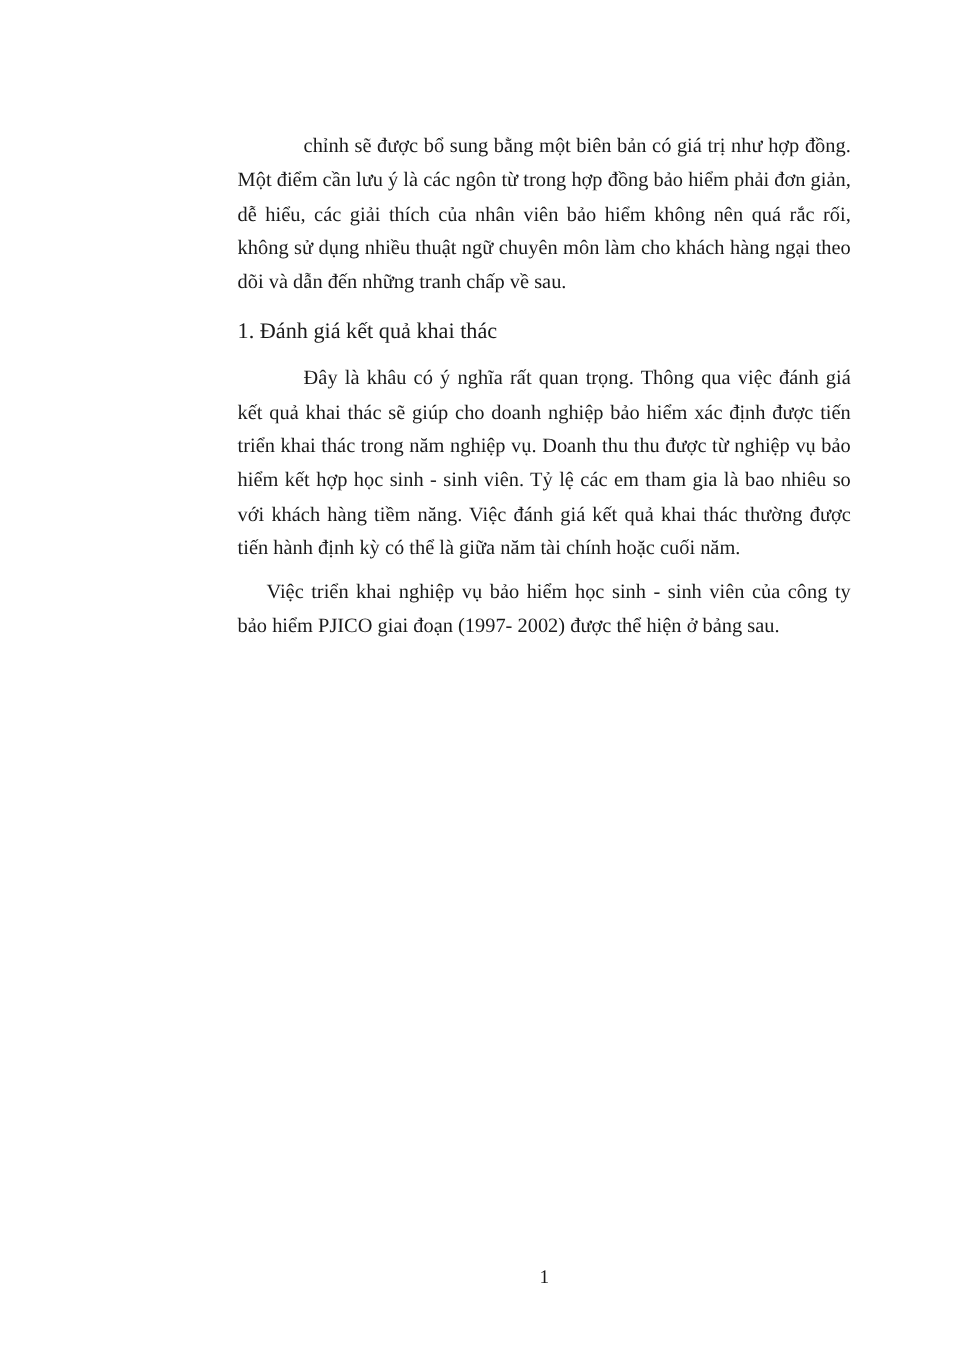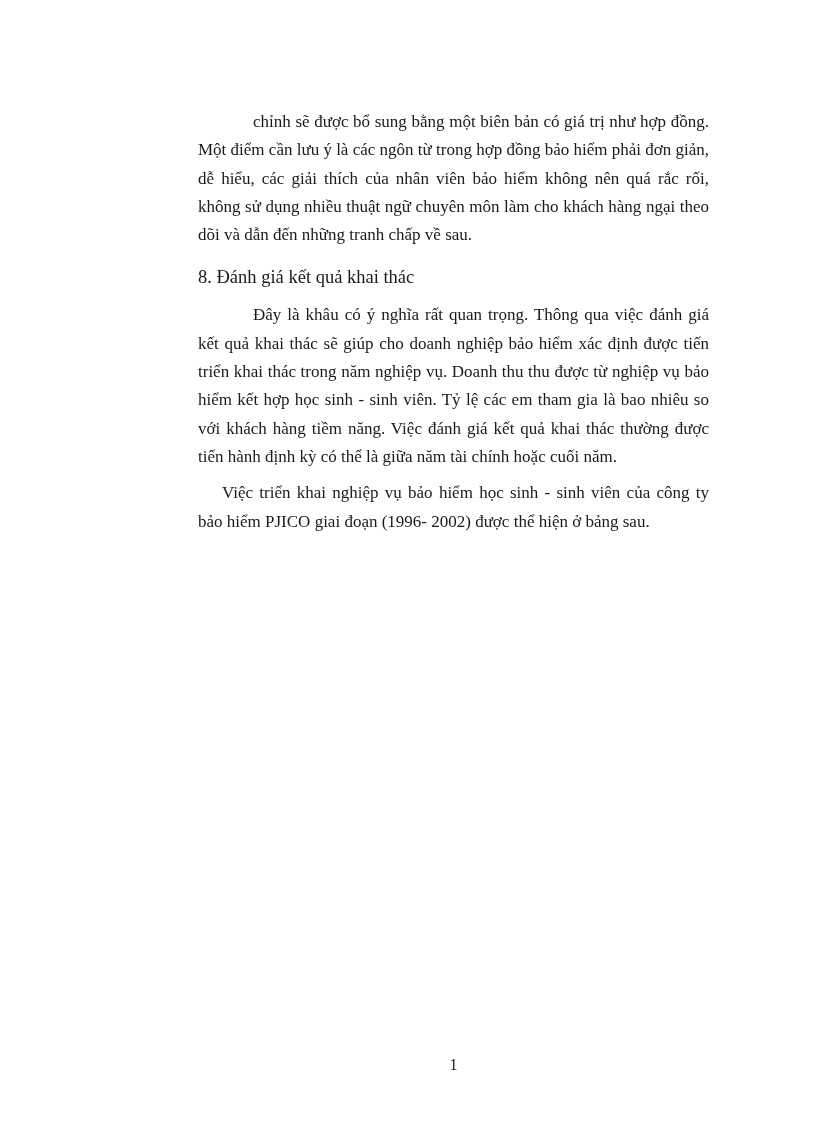--- a/index.html
+++ b/index.html
@@ -49,21 +49,21 @@
     font-size: 16px;
   }
 </style>
 </head>
 <body>
 
 <div class="page">
 
   <p class="body-text para-indent">chỉnh sẽ được bổ sung bằng một biên bản có giá trị như hợp đồng. Một điểm cần lưu ý là các ngôn từ trong hợp đồng bảo hiểm phải đơn giản, dễ hiểu, các giải thích của nhân viên bảo hiểm không nên quá rắc rối, không sử dụng nhiều thuật ngữ chuyên môn làm cho khách hàng ngại theo dõi và dẫn đến những tranh chấp về sau.</p>
 
-  <h3 class="section-heading">8. Đánh giá kết quả khai thác</h3>
+  <h3 class="section-heading">1. Đánh giá kết quả khai thác</h3>
 
   <p class="body-text para-indent">Đây là khâu có ý nghĩa rất quan trọng. Thông qua việc đánh giá kết quả khai thác sẽ giúp cho doanh nghiệp bảo hiểm xác định được tiến triển khai thác trong năm nghiệp vụ. Doanh thu thu được từ nghiệp vụ bảo hiểm kết hợp học sinh - sinh viên. Tỷ lệ các em tham gia là bao nhiêu so với khách hàng tiềm năng. Việc đánh giá kết quả khai thác thường được tiến hành định kỳ có thể là giữa năm tài chính hoặc cuối năm.</p>
 
-  <p class="body-text para-indent-small para-gap">Việc triển khai nghiệp vụ bảo hiểm học sinh - sinh viên của công ty bảo hiểm PJICO giai đoạn (1996- 2002) được thể hiện ở bảng sau.</p>
+  <p class="body-text para-indent-small para-gap">Việc triển khai nghiệp vụ bảo hiểm học sinh - sinh viên của công ty bảo hiểm PJICO giai đoạn (1997- 2002) được thể hiện ở bảng sau.</p>
 
   <div class="page-footer">1</div>
 
 </div>
 
 </body></html>

